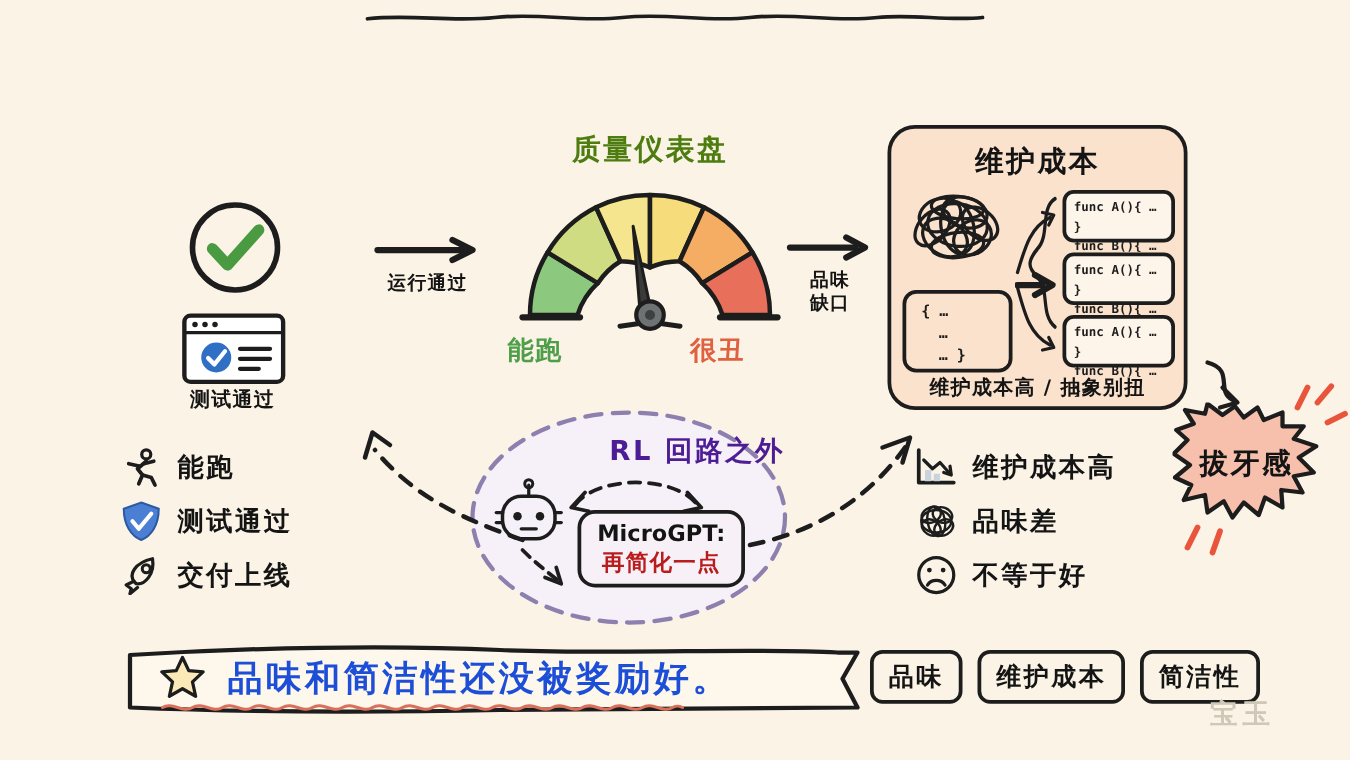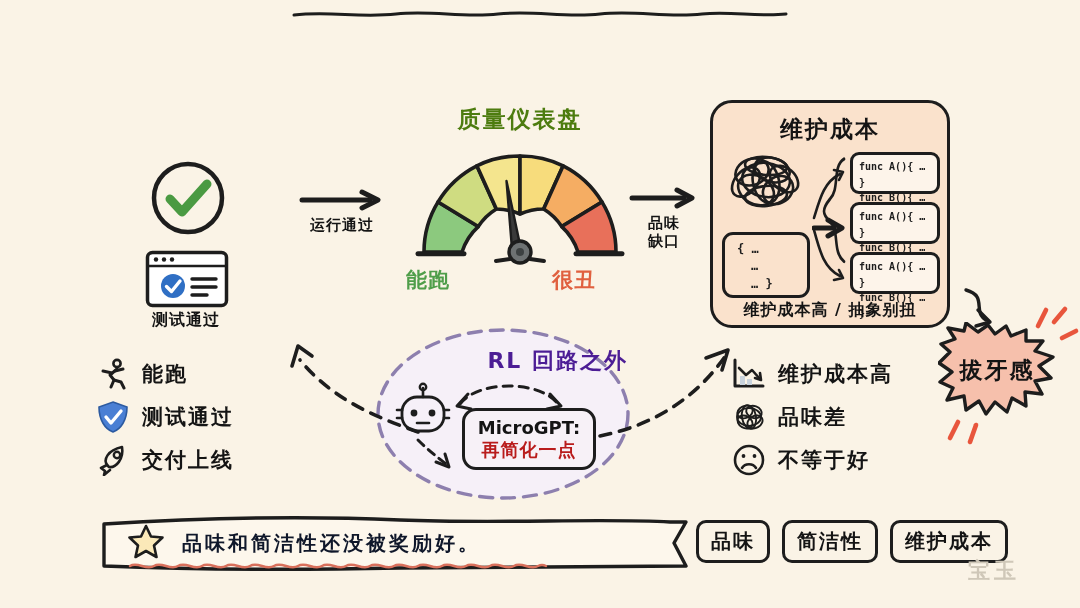--- a/index.html
+++ b/index.html
@@ -105,22 +105,22 @@
   }
 
   
   #banner{left:100px;top:512px;width:590px;height:62px;}
   #banner-inner{
     position:absolute;left:0;top:0;width:590px;height:62px;
     display:flex;align-items:center;
   }
   #banner-star{margin-left:28px;}
   #banner-text{
-    margin-left:18px;font-size:20px;font-weight:700;letter-spacing:3px;
-    font-family:"DejaVu Sans","Liberation Sans",sans-serif;color:#0f172a;
+    margin-left:18px;font-size:28px;font-weight:700;letter-spacing:3px;
+    font-family:"DejaVu Sans","Liberation Sans",sans-serif;color:#1d4ed8;
     position:relative;
   }
   #banner-squiggle{position:absolute;left:128px;top:560px;}
 
   
   #tags{left:696px;top:520px;display:flex;gap:12px;}
   .tag{
     border:3px solid #1d1d1d;border-radius:10px;
     padding:5px 12px;font-size:20px;font-weight:700;letter-spacing:2px;
     font-family:"DejaVu Sans","Liberation Sans",sans-serif;color:#141414;
@@ -414,19 +414,19 @@
       </span>
       <span id="banner-text">品味和简洁性还没被奖励好。</span>
     </div>
   </div>
   <svg class="abs" id="banner-squiggle" width="420" height="10" viewBox="0 0 420 10">
     <path d="M2 6 C10 1,18 11,26 6 C34 1,42 11,50 6 C58 1,66 11,74 6 C82 1,90 11,98 6 C106 1,114 11,122 6 C130 1,138 11,146 6 C154 1,162 11,170 6 C178 1,186 11,194 6 C202 1,210 11,218 6 C226 1,234 11,242 6 C250 1,258 11,266 6 C274 1,282 11,290 6 C298 1,306 11,314 6 C322 1,330 11,338 6 C346 1,354 11,362 6 C370 1,378 11,386 6 C394 1,402 11,410 6 C414 4,416 5,418 6" fill="none" stroke="#d9705c" stroke-width="2.4" stroke-linecap="round"></path>
   </svg>
 
   <div class="abs" id="tags">
     <span class="tag">品味</span>
+    <span class="tag">维护成本</span>
     <span class="tag">简洁性</span>
-    <span class="tag">维护成本</span>
   </div>
 
   <div class="abs" id="signature">宝玉</div>
 
 </div>
 
 </body></html>

